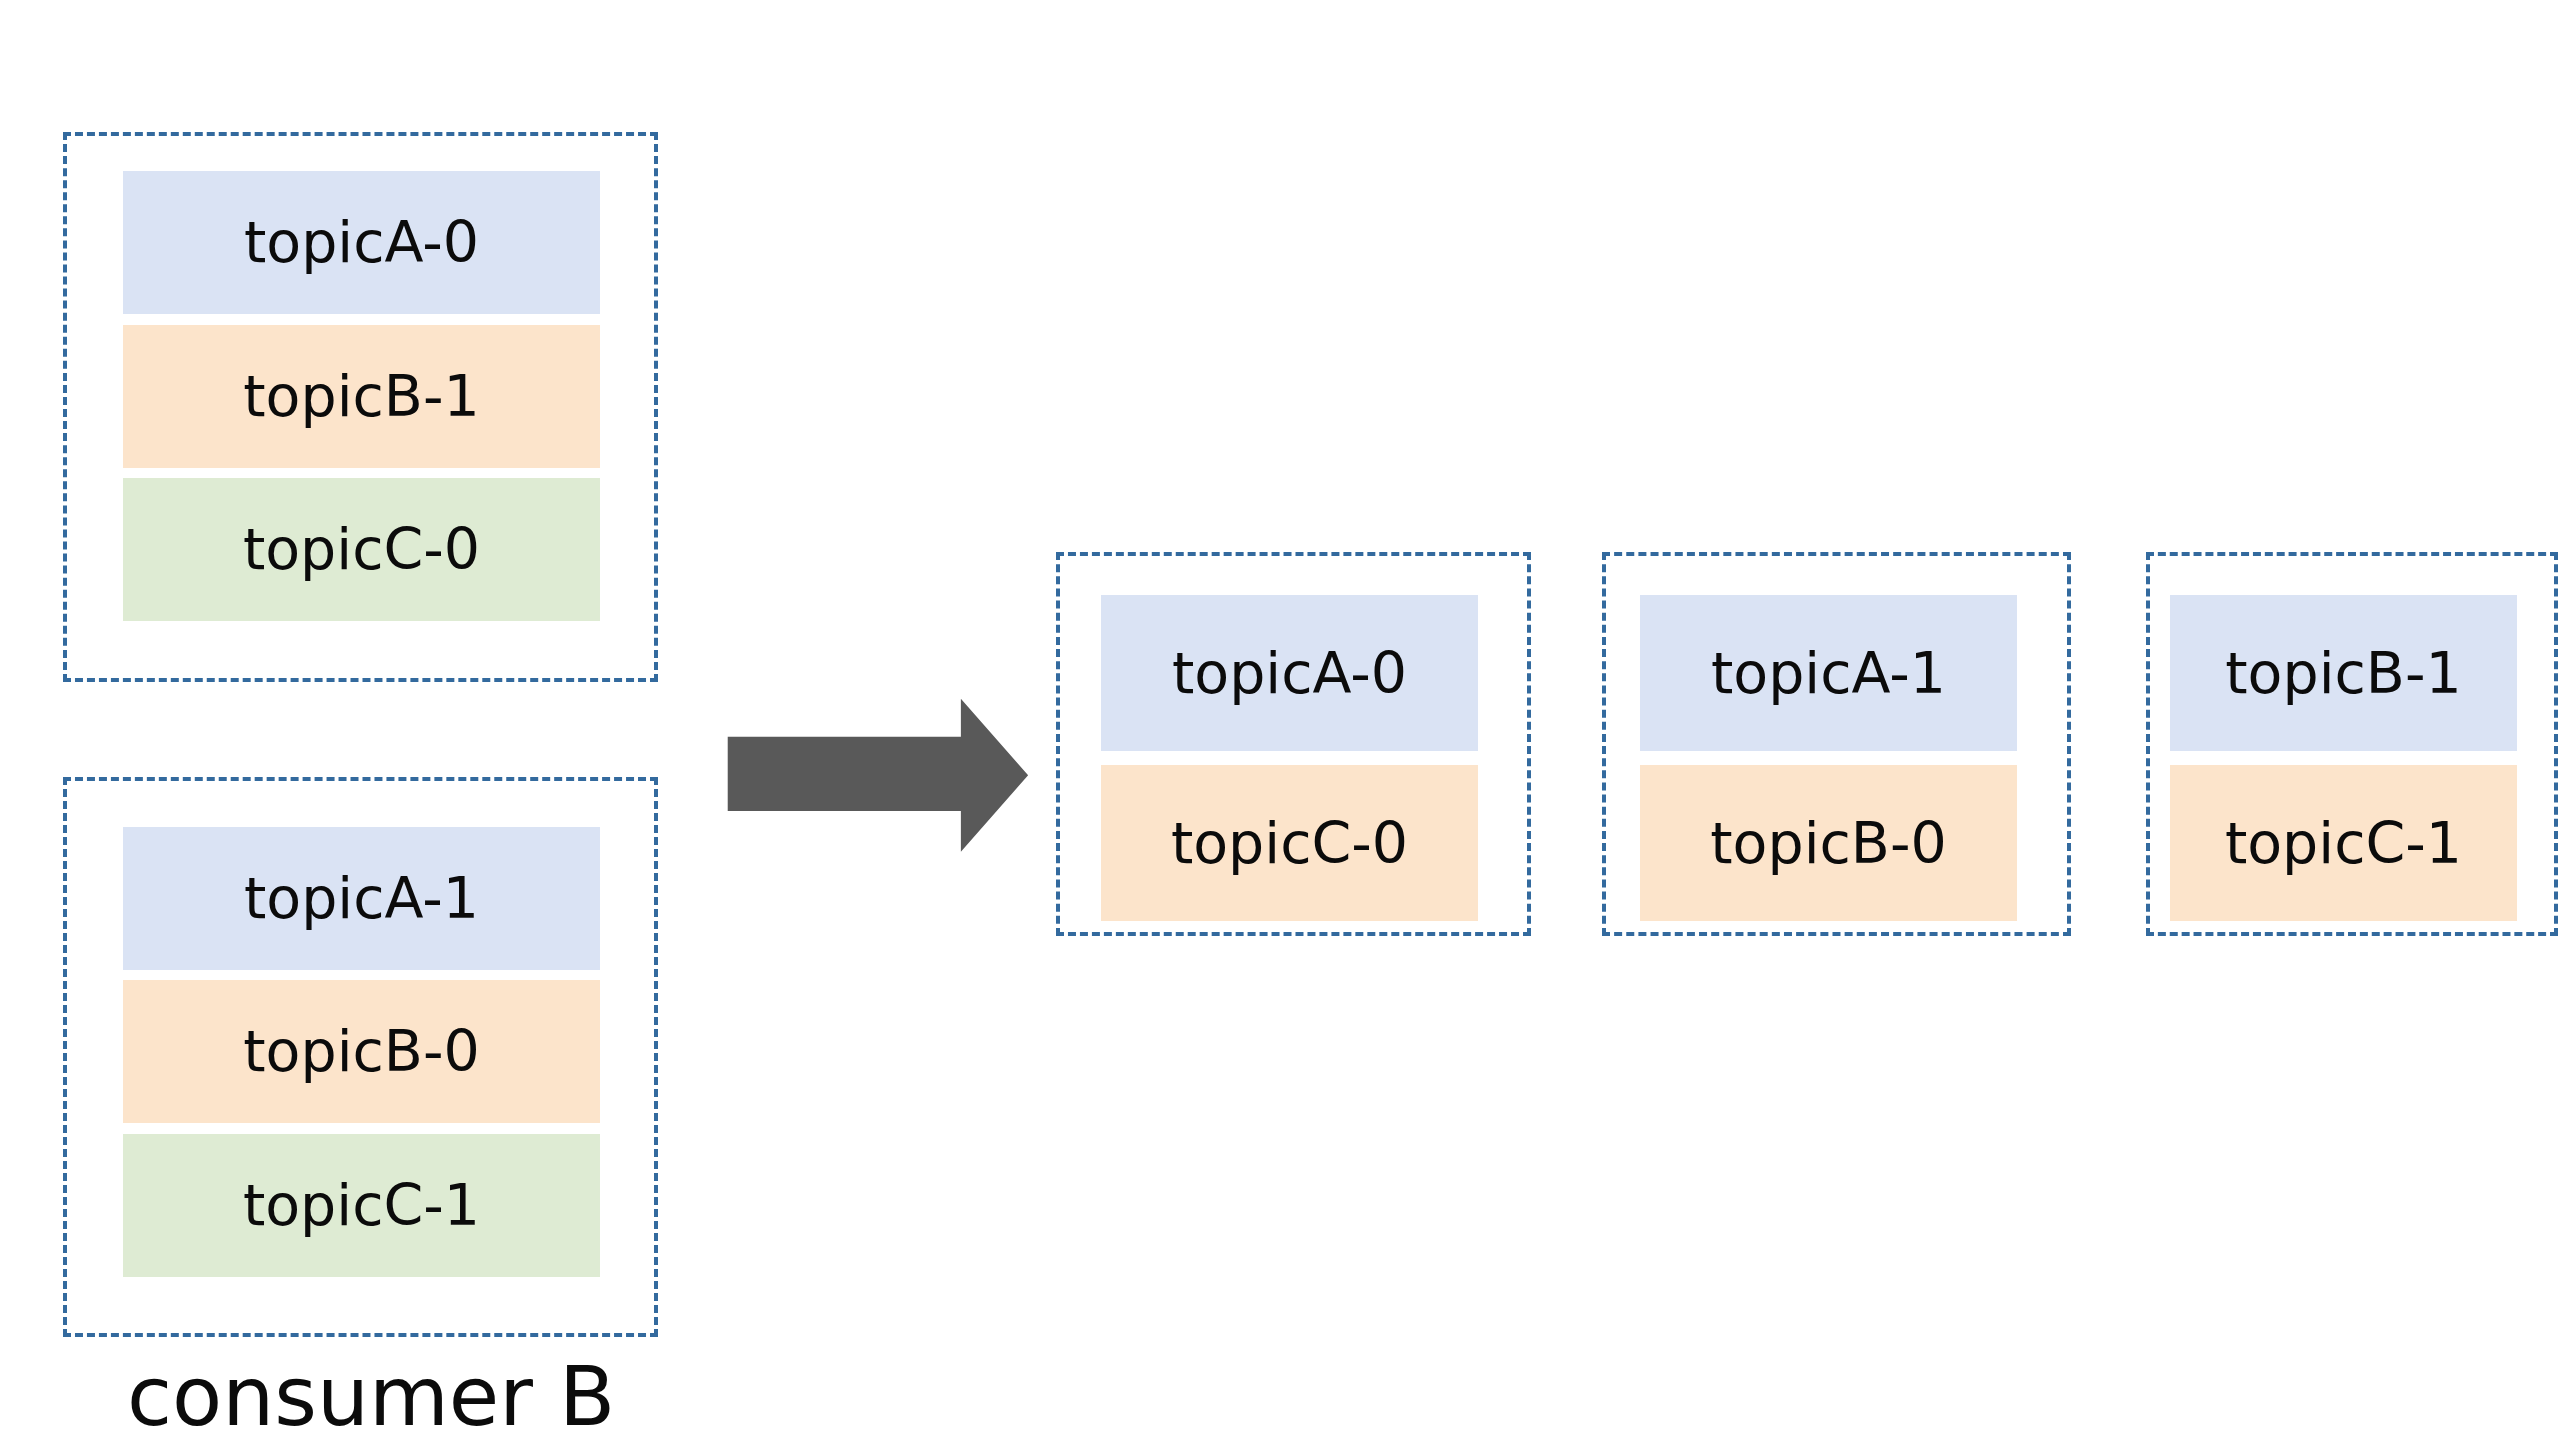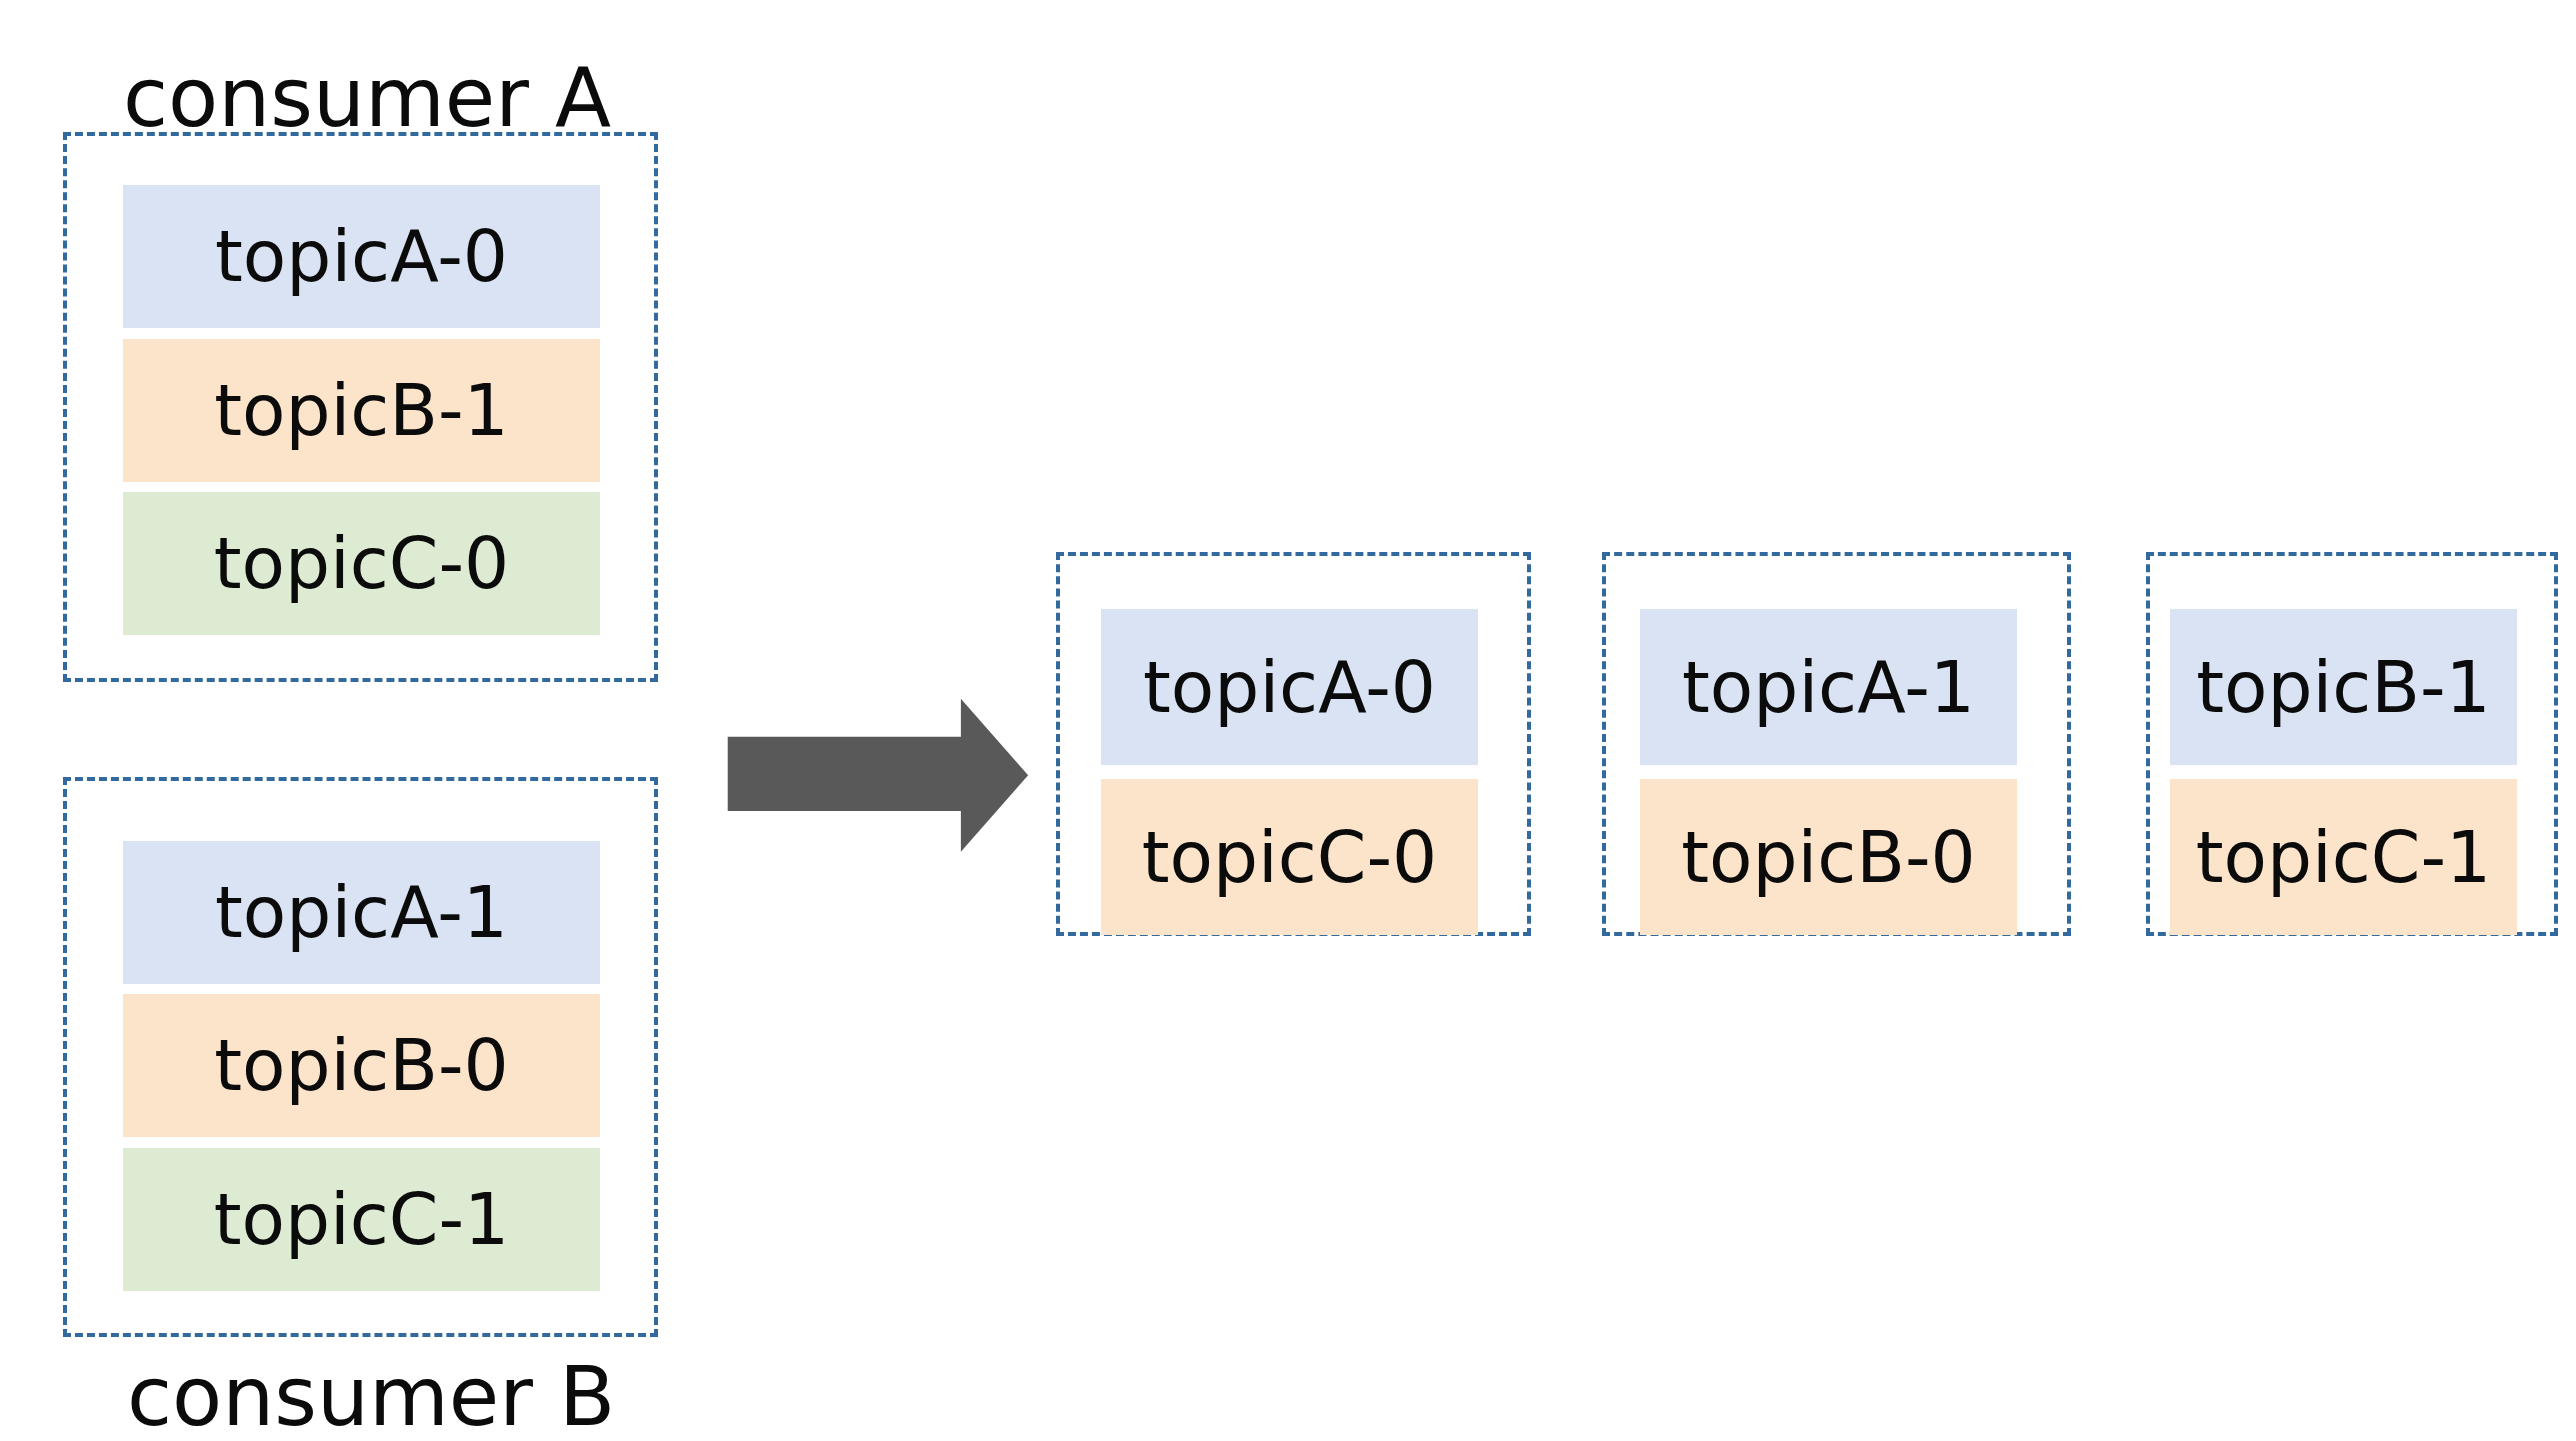--- a/index.html
+++ b/index.html
@@ -27,25 +27,24 @@
     position: absolute;
     border: 4.3px dashed var(--border, #336a9e);
     box-sizing: border-box;
     background: transparent;
   }
   .cell {
     position: absolute;
     display: flex;
     align-items: center;
     justify-content: center;
-    font-size: 71px;
+    font-size: 57px;
     line-height: 1;
     white-space: nowrap;
     color: var(--text, #0b0b0b);
-    margin-top: 14px;
   }
   .c-blue   { background: var(--blue,   #dae3f4); }
   .c-orange { background: var(--orange, #fce4cb); }
   .c-green  { background: var(--green,  #deebd3); }
 
   
   .box-a .cell, .box-b .cell { left: 56px; width: 477px; height: 143px; }
   .box-a .cell:nth-of-type(1) { top: 35px; }
   .box-a .cell:nth-of-type(2) { top: 189px; }
   .box-a .cell:nth-of-type(3) { top: 342px; }
@@ -73,21 +72,20 @@
     left: 722px;
     top: 693px;
   }
   .arrow-svg polygon { fill: var(--arrow, #595959); }
 </style>
 </head>
 <body>
 
 <div id="canvas">
 
-  <div class="consumer-label" style="left:123px; top:47px;">consumer A</div>
 
   <div class="group-box box-a" style="left:63px; top:132px; width:595px; height:550px;">
     <div class="cell c-blue">topicA-0</div>
     <div class="cell c-orange">topicB-1</div>
     <div class="cell c-green">topicC-0</div>
   </div>
 
   <div class="group-box box-b" style="left:63px; top:777px; width:595px; height:560px;">
     <div class="cell c-blue">topicA-1</div>
     <div class="cell c-orange">topicB-0</div>

